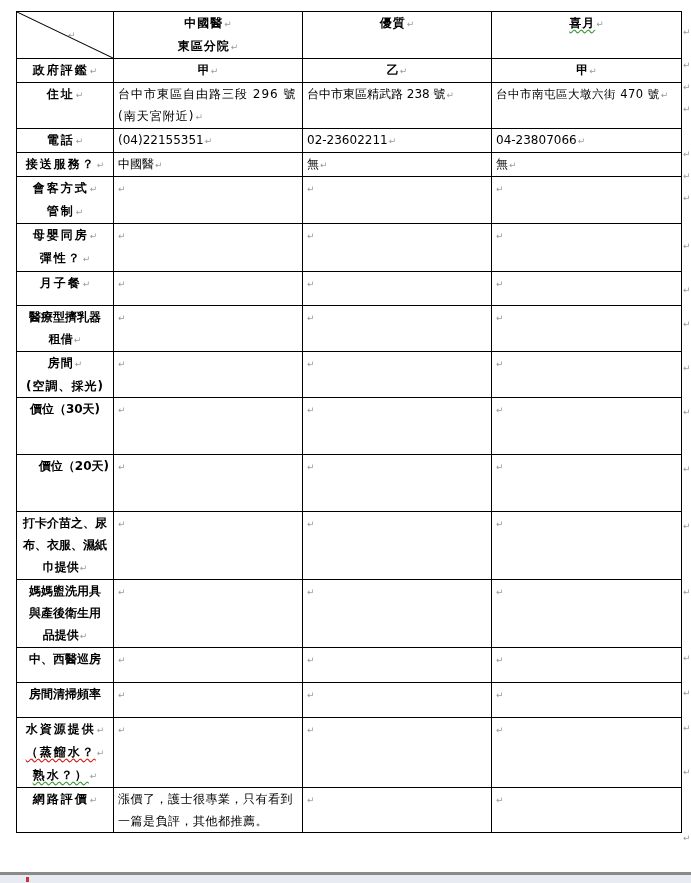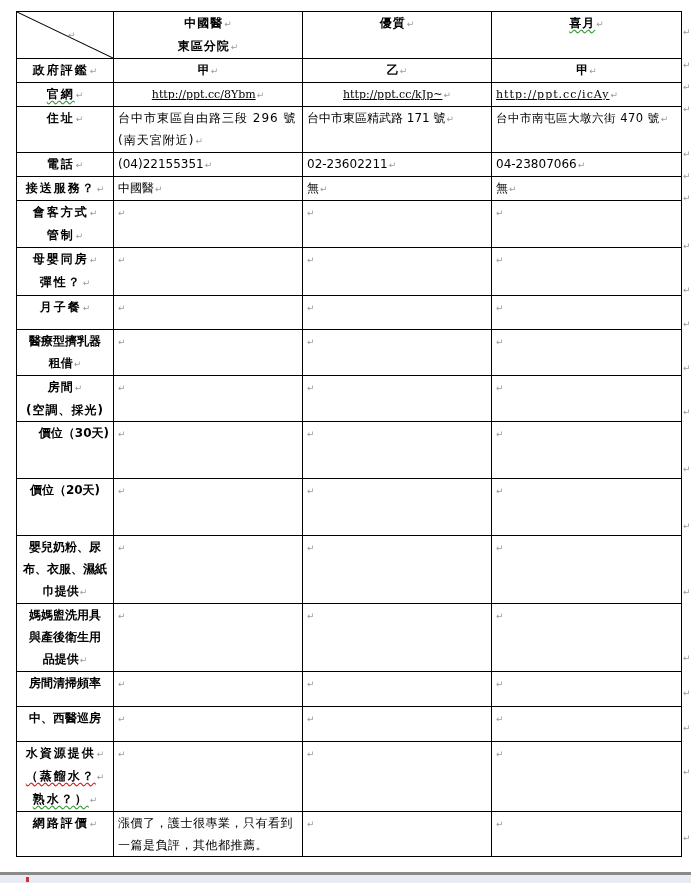--- a/index.html
+++ b/index.html
@@ -70,31 +70,25 @@
     </td>
   </tr>
 
   <tr style="height:22px">
     <td class="label"><span>政府評鑑</span><span class="pm">↵</span></td>
     <td class="center" style="font-weight:bold"><span>甲</span><span class="pm">↵</span></td>
     <td class="center" style="font-weight:bold"><span>乙</span><span class="pm">↵</span></td>
     <td class="center" style="font-weight:bold"><span>甲</span><span class="pm">↵</span></td>
   </tr>
 
-  <tr style="height:22px">
-    <td class="label"><span class="squig">官網</span><span class="pm">↵</span></td>
-    <td class="center"><a class="link">http://ppt.cc/8Ybm</a><span class="pm">↵</span></td>
-    <td class="center"><a class="link">http://ppt.cc/kJp~</a><span class="pm">↵</span></td>
-    <td><a class="link" style="letter-spacing:1px">http://ppt.cc/icAy</a><span class="pm">↵</span></td>
-  </tr>
 
   <tr style="height:45px">
     <td class="label"><span>住址</span><span class="pm">↵</span></td>
     <td style="letter-spacing:1px"><span>台中市東區自由路三段 296 號 (南天宮附近)</span><span class="pm">↵</span></td>
-    <td><span>台中市東區精武路 171 號</span><span class="pm">↵</span></td>
+    <td><span>台中市東區精武路 238 號</span><span class="pm">↵</span></td>
     <td style="letter-spacing:0.5px;font-size:11.5px"><span>台中市南屯區大墩六街 470 號</span><span class="pm">↵</span></td>
   </tr>
 
   <tr style="height:22px">
     <td class="label"><span>電話</span><span class="pm">↵</span></td>
     <td><span>(04)22155351</span><span class="pm">↵</span></td>
     <td><span>02-23602211</span><span class="pm">↵</span></td>
     <td><span>04-23807066</span><span class="pm">↵</span></td>
   </tr>
 
@@ -146,64 +140,64 @@
     <td class="label" style="letter-spacing:1px">
             <div><span>房間</span><span class="pm">↵</span></div>
             <div><span>(空調、採光)</span></div>
           </td>
     <td class="emptycell"><span class="pm">↵</span></td>
     <td class="emptycell"><span class="pm">↵</span></td>
     <td class="emptycell"><span class="pm">↵</span></td>
   </tr>
 
   <tr style="height:57px">
-    <td class="label" style="letter-spacing:0;text-align:right"><span>價位（30天)</span></td>
+    <td class="label" style="letter-spacing:0;text-align:center"><span>價位（30天)</span></td>
     <td class="emptycell"><span class="pm">↵</span></td>
     <td class="emptycell"><span class="pm">↵</span></td>
     <td class="emptycell"><span class="pm">↵</span></td>
   </tr>
 
   <tr style="height:57px">
-    <td class="label" style="letter-spacing:0;text-align:center"><span>價位（20天)</span></td>
+    <td class="label" style="letter-spacing:0;text-align:right"><span>價位（20天)</span></td>
     <td class="emptycell"><span class="pm">↵</span></td>
     <td class="emptycell"><span class="pm">↵</span></td>
     <td class="emptycell"><span class="pm">↵</span></td>
   </tr>
 
   <tr style="height:66px">
     <td class="label" style="letter-spacing:0;vertical-align:top">
-            <div><span>嬰兒奶粉、尿</span></div>
+            <div><span>打卡介苗之、尿</span></div>
             <div><span>布、衣服、濕紙</span></div>
             <div><span>巾提供</span><span class="pm">↵</span></div>
           </td>
     <td class="emptycell"><span class="pm">↵</span></td>
     <td class="emptycell"><span class="pm">↵</span></td>
     <td class="emptycell"><span class="pm">↵</span></td>
   </tr>
 
   <tr style="height:66px">
     <td class="label" style="letter-spacing:0;vertical-align:top">
             <div><span>媽媽盥洗用具</span></div>
             <div><span>與產後衛生用</span></div>
             <div><span>品提供</span><span class="pm">↵</span></div>
           </td>
     <td class="emptycell"><span class="pm">↵</span></td>
     <td class="emptycell"><span class="pm">↵</span></td>
     <td class="emptycell"><span class="pm">↵</span></td>
   </tr>
 
   <tr style="height:35px">
+    <td class="label" style="letter-spacing:0"><span>中、西醫巡房</span></td>
+    <td class="emptycell"><span class="pm">↵</span></td>
+    <td class="emptycell"><span class="pm">↵</span></td>
+    <td class="emptycell"><span class="pm">↵</span></td>
+  </tr>
+
+  <tr style="height:35px">
     <td class="label" style="letter-spacing:0"><span>房間清掃頻率</span></td>
-    <td class="emptycell"><span class="pm">↵</span></td>
-    <td class="emptycell"><span class="pm">↵</span></td>
-    <td class="emptycell"><span class="pm">↵</span></td>
-  </tr>
-
-  <tr style="height:35px">
-    <td class="label" style="letter-spacing:0"><span>中、西醫巡房</span></td>
     <td class="emptycell"><span class="pm">↵</span></td>
     <td class="emptycell"><span class="pm">↵</span></td>
     <td class="emptycell"><span class="pm">↵</span></td>
   </tr>
 
 
   <tr style="height:66px">
     <td class="label" style="vertical-align:top">
             <div><span>水資源提供</span><span class="pm">↵</span></div>
             <div><span class="squig-red">（蒸餾水？</span><span class="pm">↵</span></div>

